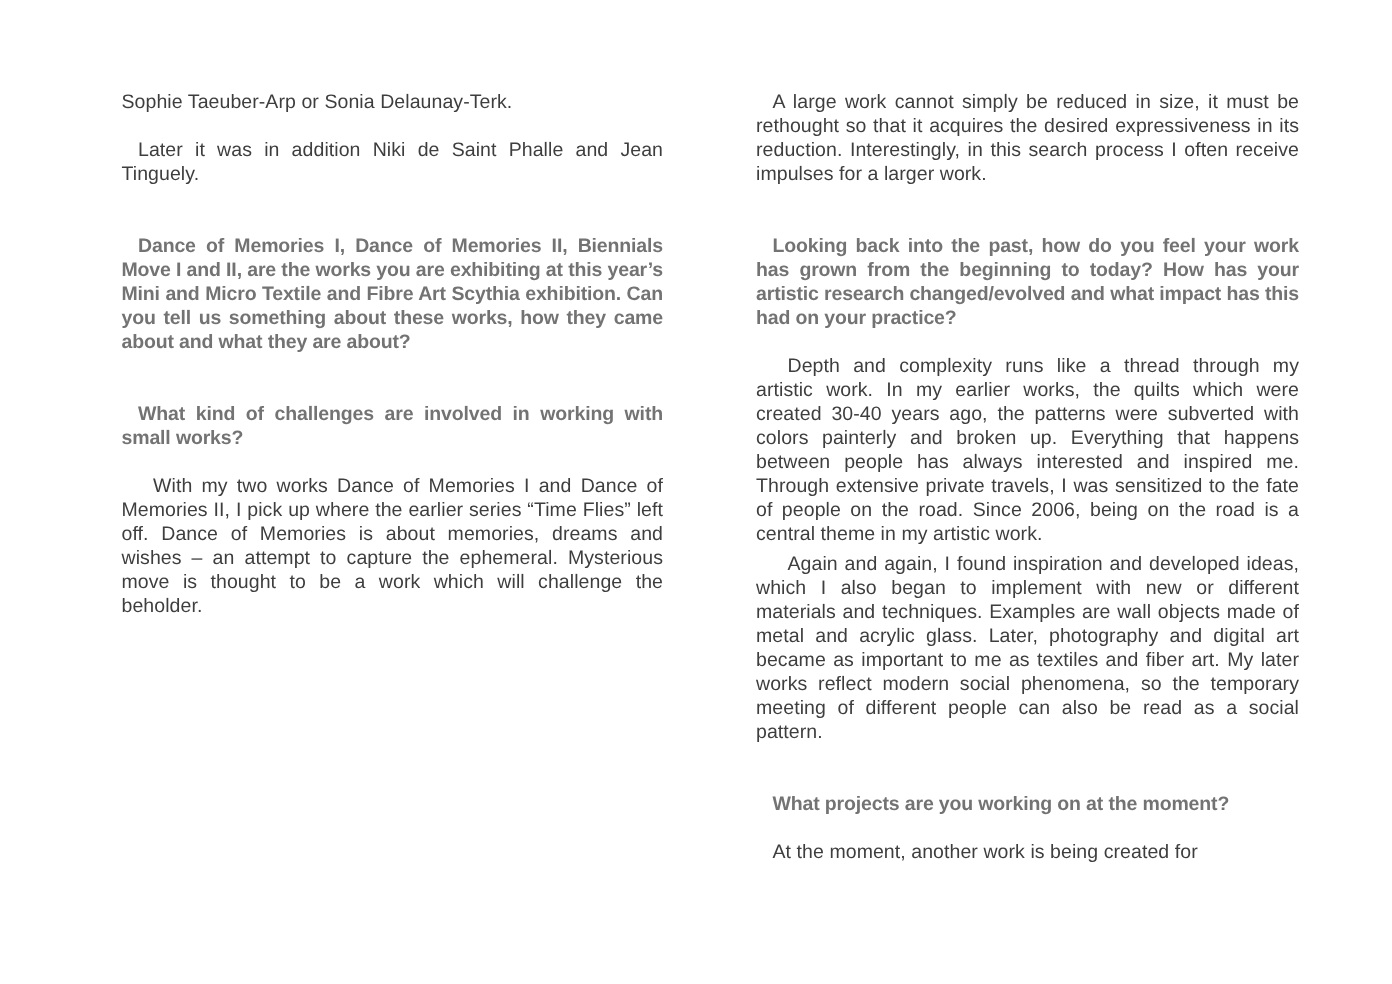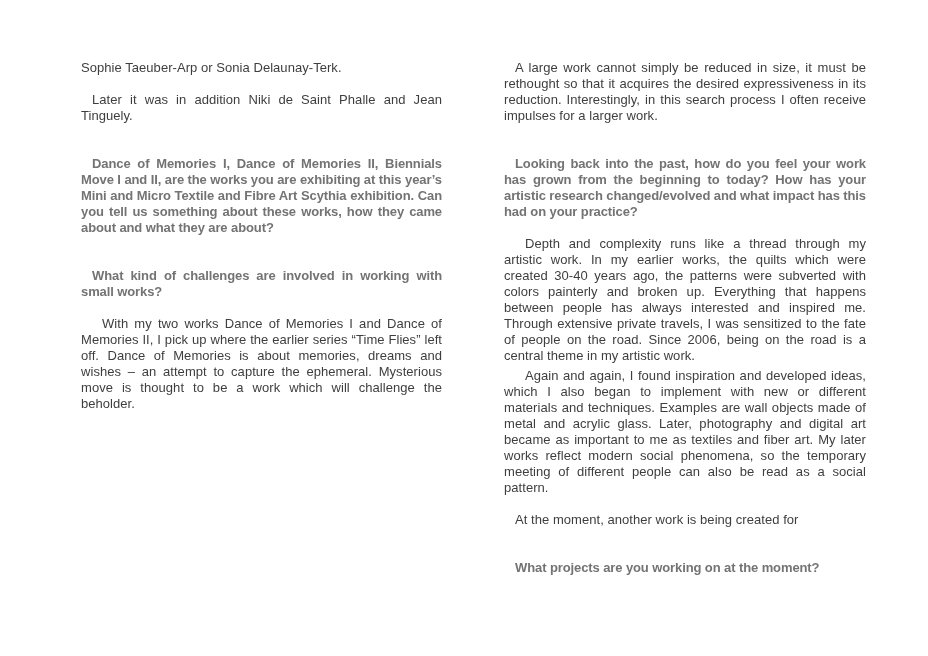--- a/index.html
+++ b/index.html
@@ -51,17 +51,17 @@
     <p class="para question">Dance of Memories I, Dance of Memories II, Biennials Move I and II, are the works you are exhibiting at this year’s Mini and Micro Textile and Fibre Art Scythia exhibition. Can you tell us something about these works, how they came about and what they are about?</p>
     <p class="para question">What kind of challenges are involved in working with small works?</p>
     <p class="para indent-lg">With my two works Dance of Memories I and Dance of Memories II, I pick up where the earlier series “Time Flies” left off.  Dance of Memories is about memories, dreams and wishes – an attempt to capture the ephemeral. Mysterious move is thought to be a work which will challenge the beholder.</p>
   </div>
 
   <div class="column col-right">
     <p class="para">A large work cannot simply be reduced in size, it must be rethought so that it acquires the desired expressiveness in its reduction. Interestingly, in this search process I often receive impulses for a larger work.</p>
     <p class="para question">Looking back into the past, how do you feel your work has grown from the beginning to today? How has your artistic research changed/evolved and what impact has this had on your practice?</p>
     <p class="para tight indent-lg">Depth and complexity runs like a thread through my artistic work. In my earlier works, the quilts which were created 30-40 years ago, the patterns were subverted with colors painterly and broken up. Everything that happens between people has always interested and inspired me. Through extensive private travels, I was sensitized to the fate of people on the road. Since 2006, being on the road is a central theme in my artistic work.</p>
     <p class="para indent-lg">Again and again, I found inspiration and developed ideas, which I also began to implement with new or different materials and techniques. Examples are wall objects made of metal and acrylic glass. Later, photography and digital art became as important to me as textiles and fiber art. My later works reflect modern social phenomena, so the temporary meeting of different people can also be read as a social pattern.</p>
+    <p class="para question">What projects are you working on at the moment?</p>
     <p class="para">At the moment, another work is being created for</p>
-    <p class="para question">What projects are you working on at the moment?</p>
   </div>
 
 </div>
 
 </body></html>

